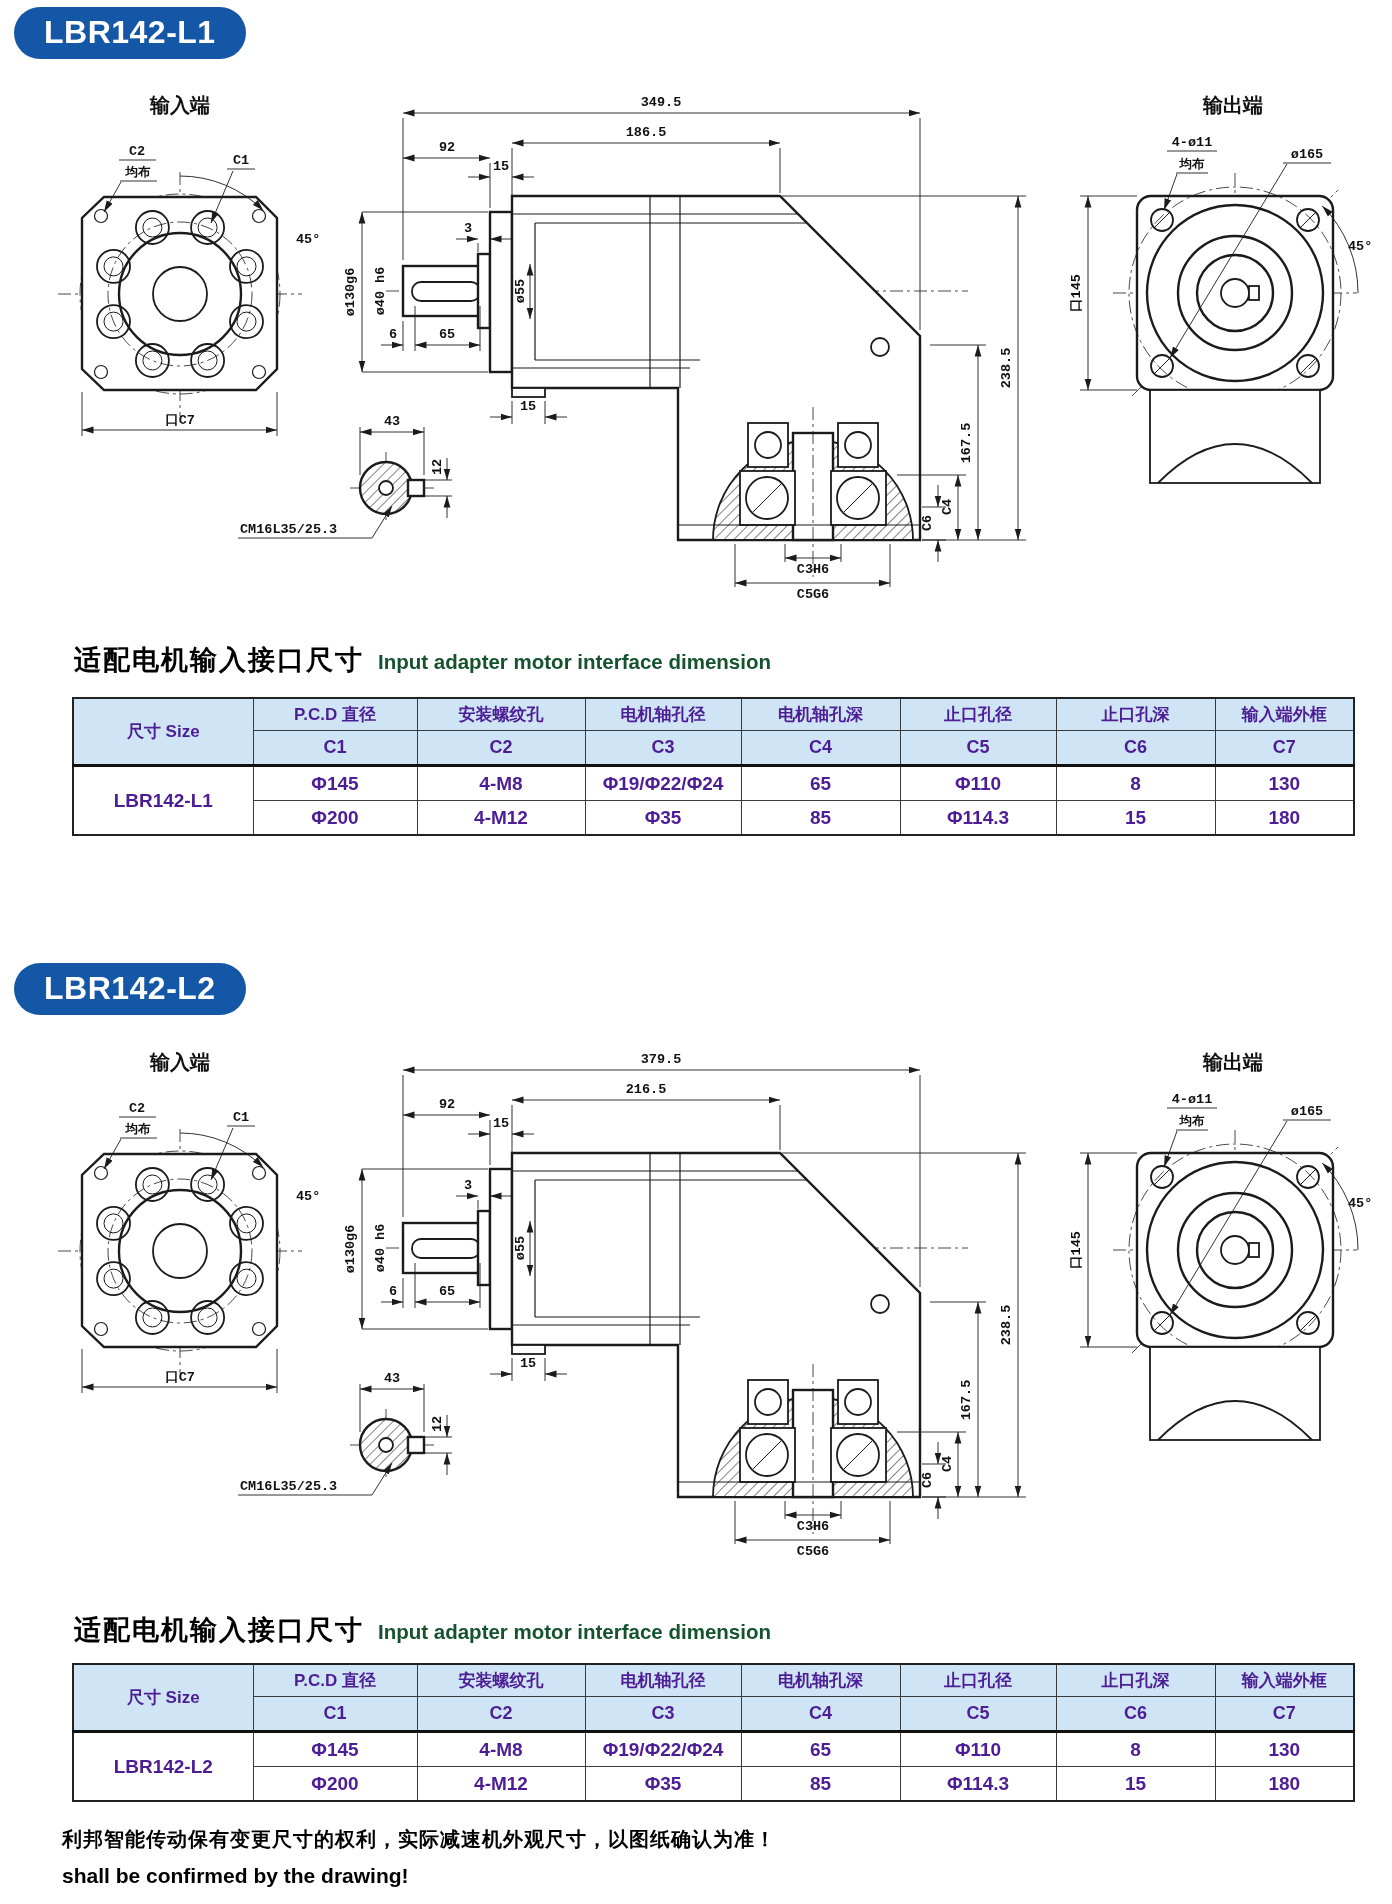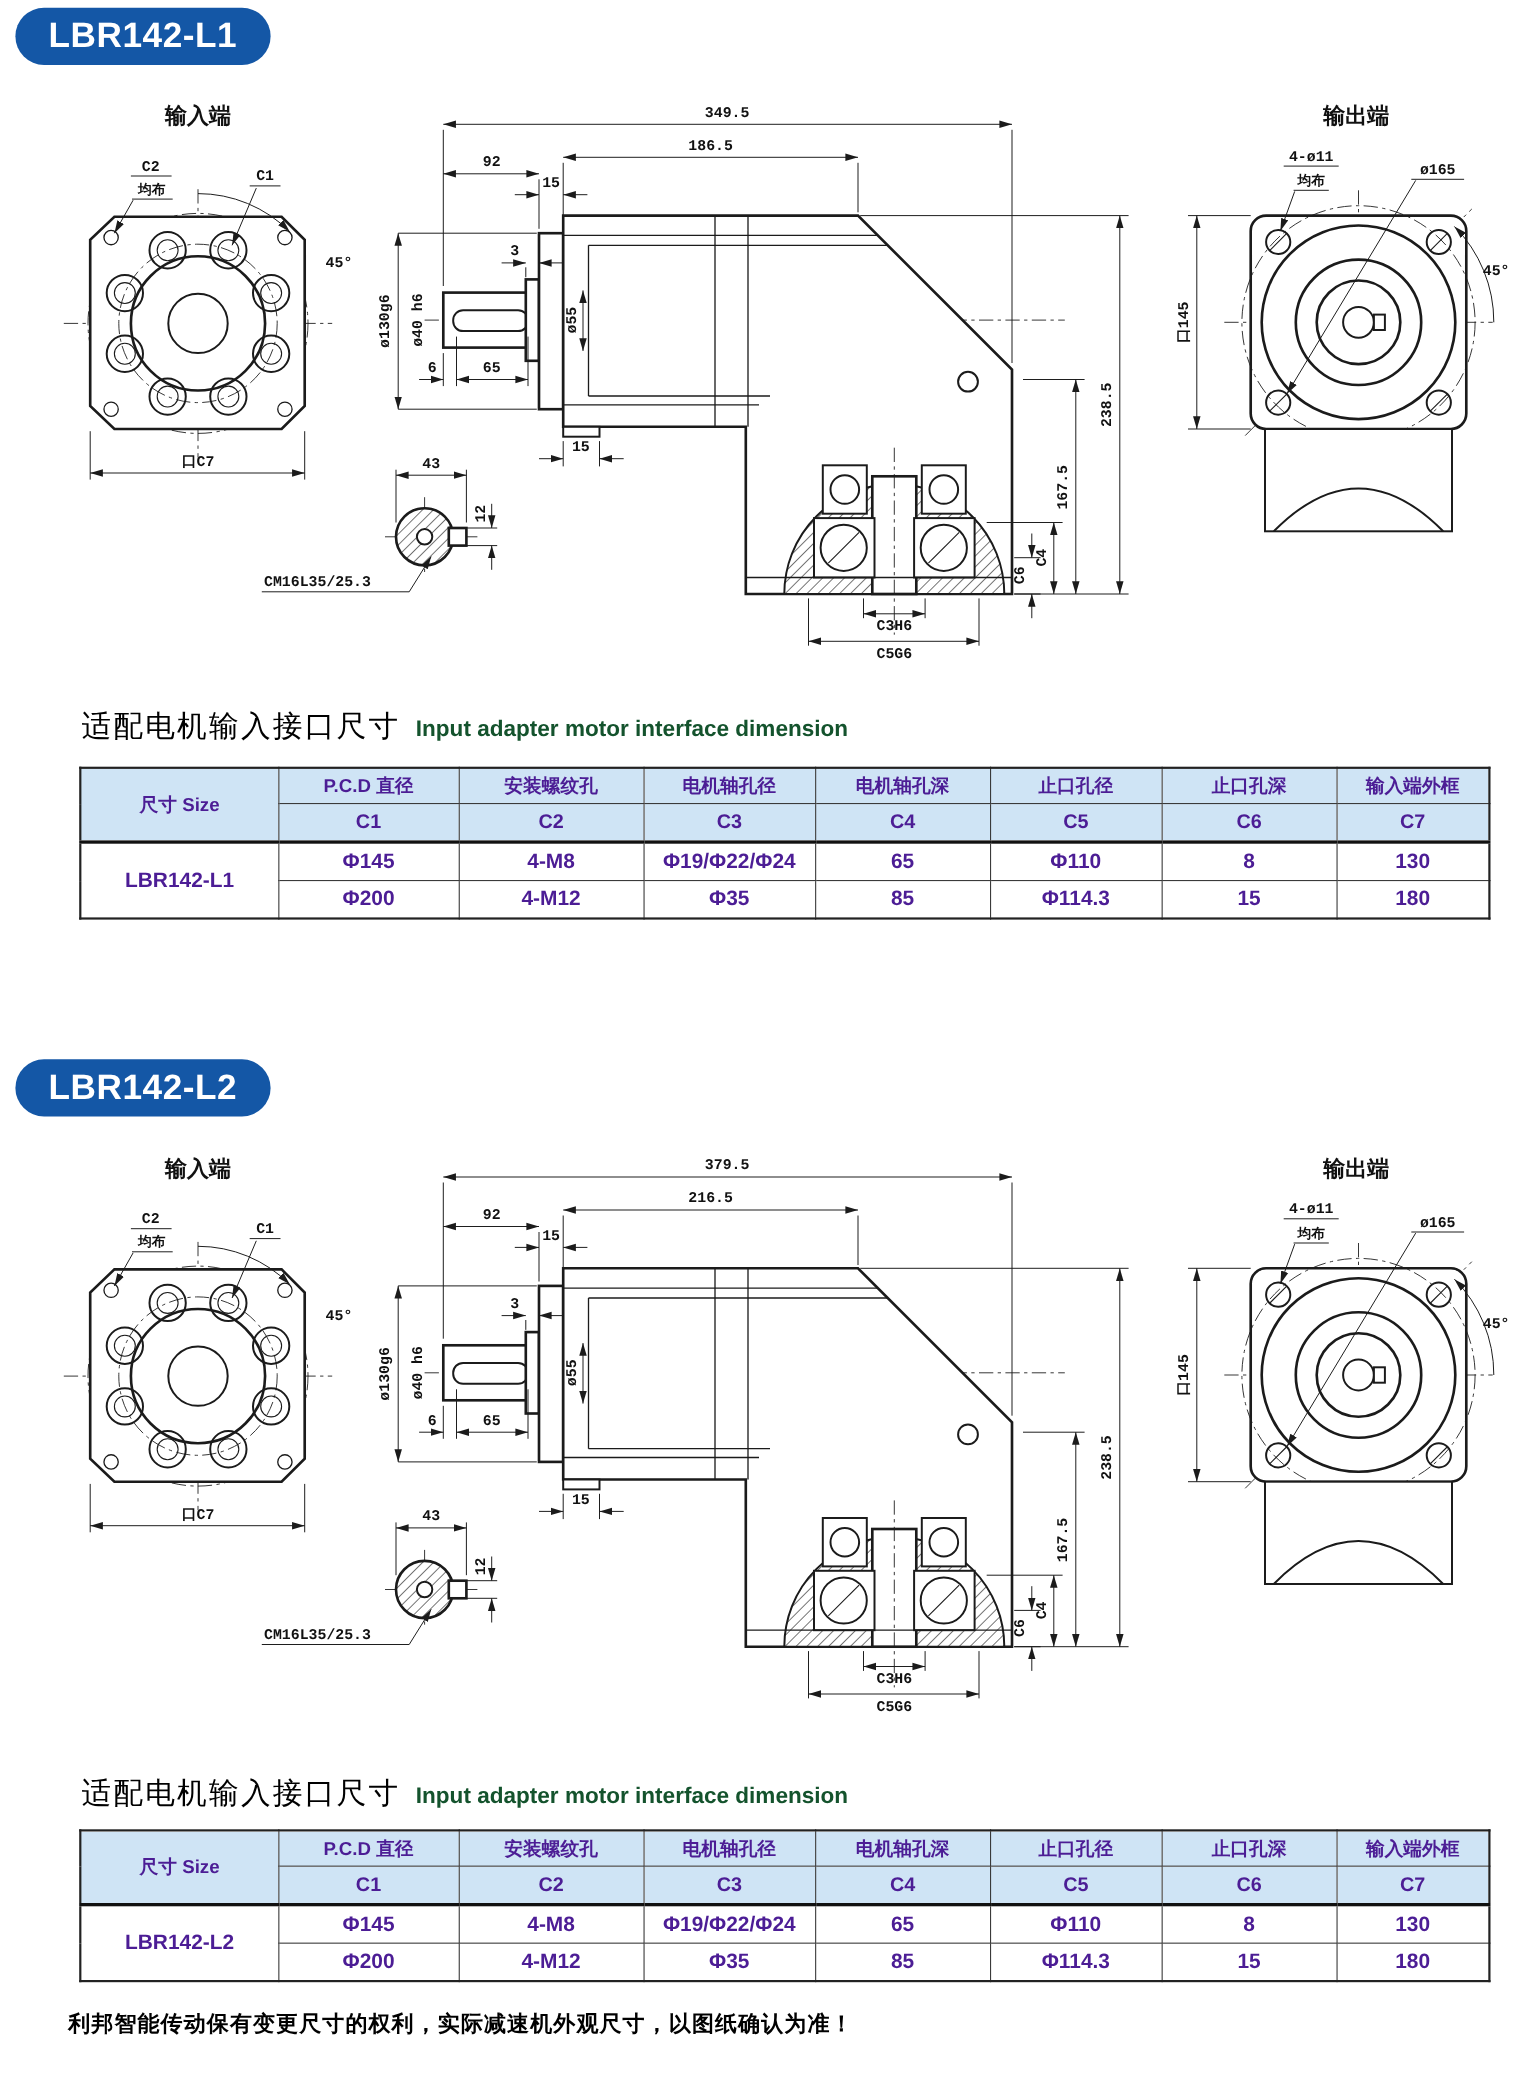--- a/index.html
+++ b/index.html
@@ -2,21 +2,21 @@
 <html><head>
 <meta charset="utf-8">
 <style>
   html,body{margin:0;padding:0;background:#e8e8e8;}
   #page{position:relative;width:1392px;height:1904px;background:#ffffff;
         font-family:"Liberation Sans",sans-serif;overflow:hidden;margin:0 auto;}
   .badge{position:absolute;left:14px;background:#1457a6;color:#fff;font-weight:bold;
          font-size:32px;line-height:1;padding:9px 30px 11px;border-radius:28px;letter-spacing:.5px;}
   .drawing-wrap{position:absolute;left:0;width:1392px;height:545px;}
   .sec-heading{position:absolute;left:74px;white-space:nowrap;}
-  .h-zh{font-size:27px;font-weight:normal;color:#000;letter-spacing:2px;}
+  .h-zh{font-size:27px;font-weight:bold;color:#000;letter-spacing:2px;}
   .h-en{font-size:20.5px;font-weight:bold;color:#14532d;margin-left:14px;}
   .tbl-wrap{position:absolute;left:72px;}
   table.spec{border-collapse:collapse;table-layout:fixed;width:1281px;border:2px solid #222;}
   table.spec td{border:1px solid #3a3a3a;text-align:center;vertical-align:middle;
                 font-weight:bold;color:#4c1d95;padding:0;overflow:hidden;}
   tr.hd td{background:#cfe4f5;font-size:17px;height:31px;}
   tr.hd2 td{background:#cfe4f5;font-size:18px;height:33px;border-bottom:3px solid #111;}
   td.sz{font-size:18px;border-bottom:3px solid #111 !important;}
   tr.dr td{font-size:19px;height:33px;background:#fff;}
   td.rl{font-size:19px;}
@@ -615,15 +615,16 @@
         <td>Φ114.3</td>
         <td>15</td>
         <td>180</td>
       </tr>
     </tbody>
       </table>
   </div>
 
   <div class="footer">
     <div class="f-zh">利邦智能传动保有变更尺寸的权利，实际减速机外观尺寸，以图纸确认为准！</div>
+    <div class="f-en">shall be confirmed by the drawing!</div>
   </div>
 
 </div>
 
 </body></html>

